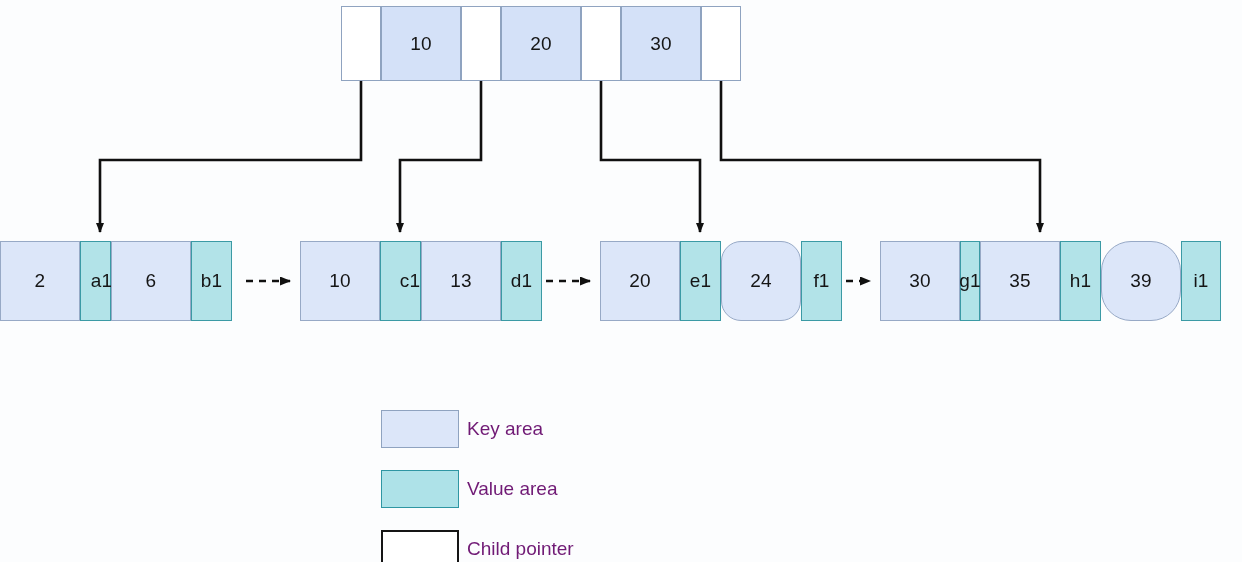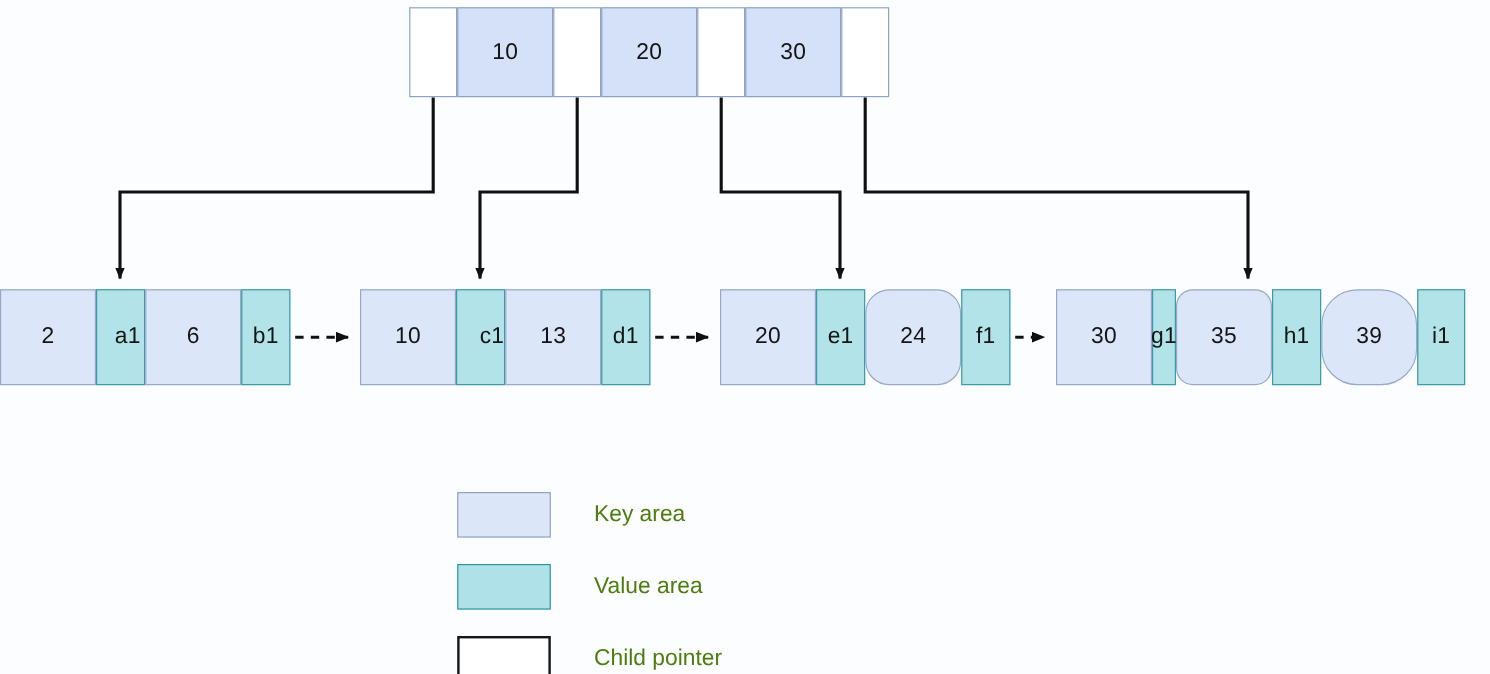--- a/index.html
+++ b/index.html
@@ -80,23 +80,23 @@
   .swatch {
     width: 78px;
     height: 38px;
     box-sizing: border-box;
     flex: 0 0 auto;
   }
   .swatch.key   { background: #dce6f9; border: 1px solid #8fa3c0; }
   .swatch.val   { background: #aee2e8; border: 1px solid #2f96a3; }
   .swatch.ptr   { background: #ffffff; border: 2px solid #151515; }
   .legend-label {
-    margin-left: 36px;
+    margin-left: 8px;
     font-size: 19px;
-    color: #4d7c0f;
+    color: #701a75;
   }
 
   
   #watermark {
     position: absolute;
     right: 14px;
     bottom: 10px;
     font-size: 27px;
     color: #d9d9d9;
     font-family: "DejaVu Sans", sans-serif;
@@ -138,21 +138,21 @@
     <div class="cell key" style="width:80px;">10</div>
     <div class="cell ptr" style="width:40px;"></div>
     <div class="cell key" style="width:80px;">20</div>
     <div class="cell ptr" style="width:40px;"></div>
     <div class="cell key" style="width:80px;">30</div>
     <div class="cell ptr" style="width:40px;"></div>
   </div>
 
   <div class="node leaf" id="leaf1" style="left:0px; top:241px; height:80px;">
     <div class="cell key" style="width:80px;">2</div>
-    <div class="cell val" style="width:41px;padding-left:12px;">a1</div>
+    <div class="cell val" style="width:31px;padding-left:12px;">a1</div>
     <div class="cell key" style="width:80px;">6</div>
     <div class="cell val" style="width:41px;">b1</div>
   </div>
 
   <div class="node leaf" id="leaf2" style="left:300px; top:241px; height:80px;">
     <div class="cell key" style="width:80px;">10</div>
     <div class="cell val" style="width:41px;padding-left:19px;">c1</div>
     <div class="cell key" style="width:80px;">13</div>
     <div class="cell val" style="width:41px;">d1</div>
   </div>
@@ -160,21 +160,21 @@
   <div class="node leaf" id="leaf3" style="left:600px; top:241px; height:80px;">
     <div class="cell key" style="width:80px;">20</div>
     <div class="cell val" style="width:41px;">e1</div>
     <div class="cell key" style="width:80px;border-radius:20px;">24</div>
     <div class="cell val" style="width:41px;">f1</div>
   </div>
 
   <div class="node leaf" id="leaf4" style="left:880px; top:241px; height:80px;">
     <div class="cell key" style="width:80px;">30</div>
     <div class="cell val" style="width:20px;">g1</div>
-    <div class="cell key" style="width:80px;border-radius:14px;">35</div>
+    <div class="cell key" style="width:80px;">35</div>
     <div class="cell val" style="width:41px;">h1</div>
     <div class="cell key" style="width:80px;border-radius:30px;">39</div>
     <div class="cell val" style="width:40px;">i1</div>
   </div>
 
   <div id="legend">
     <div class="legend-row">
       <div class="swatch key"></div>
       <div class="legend-label">Key area</div>
     </div>

